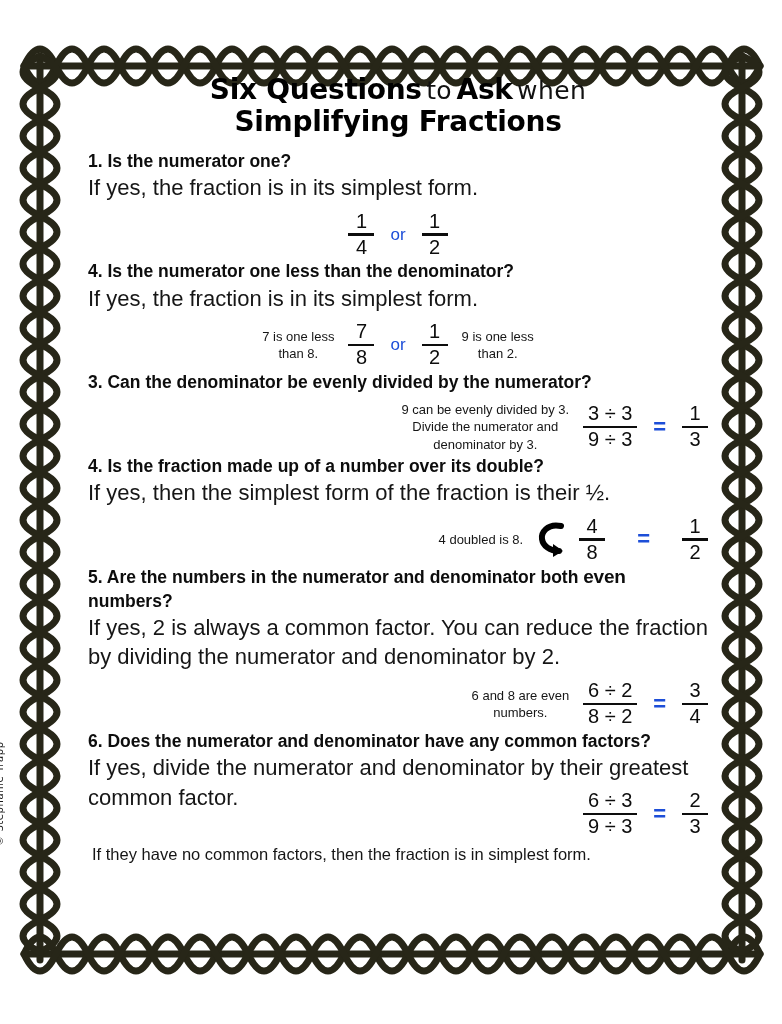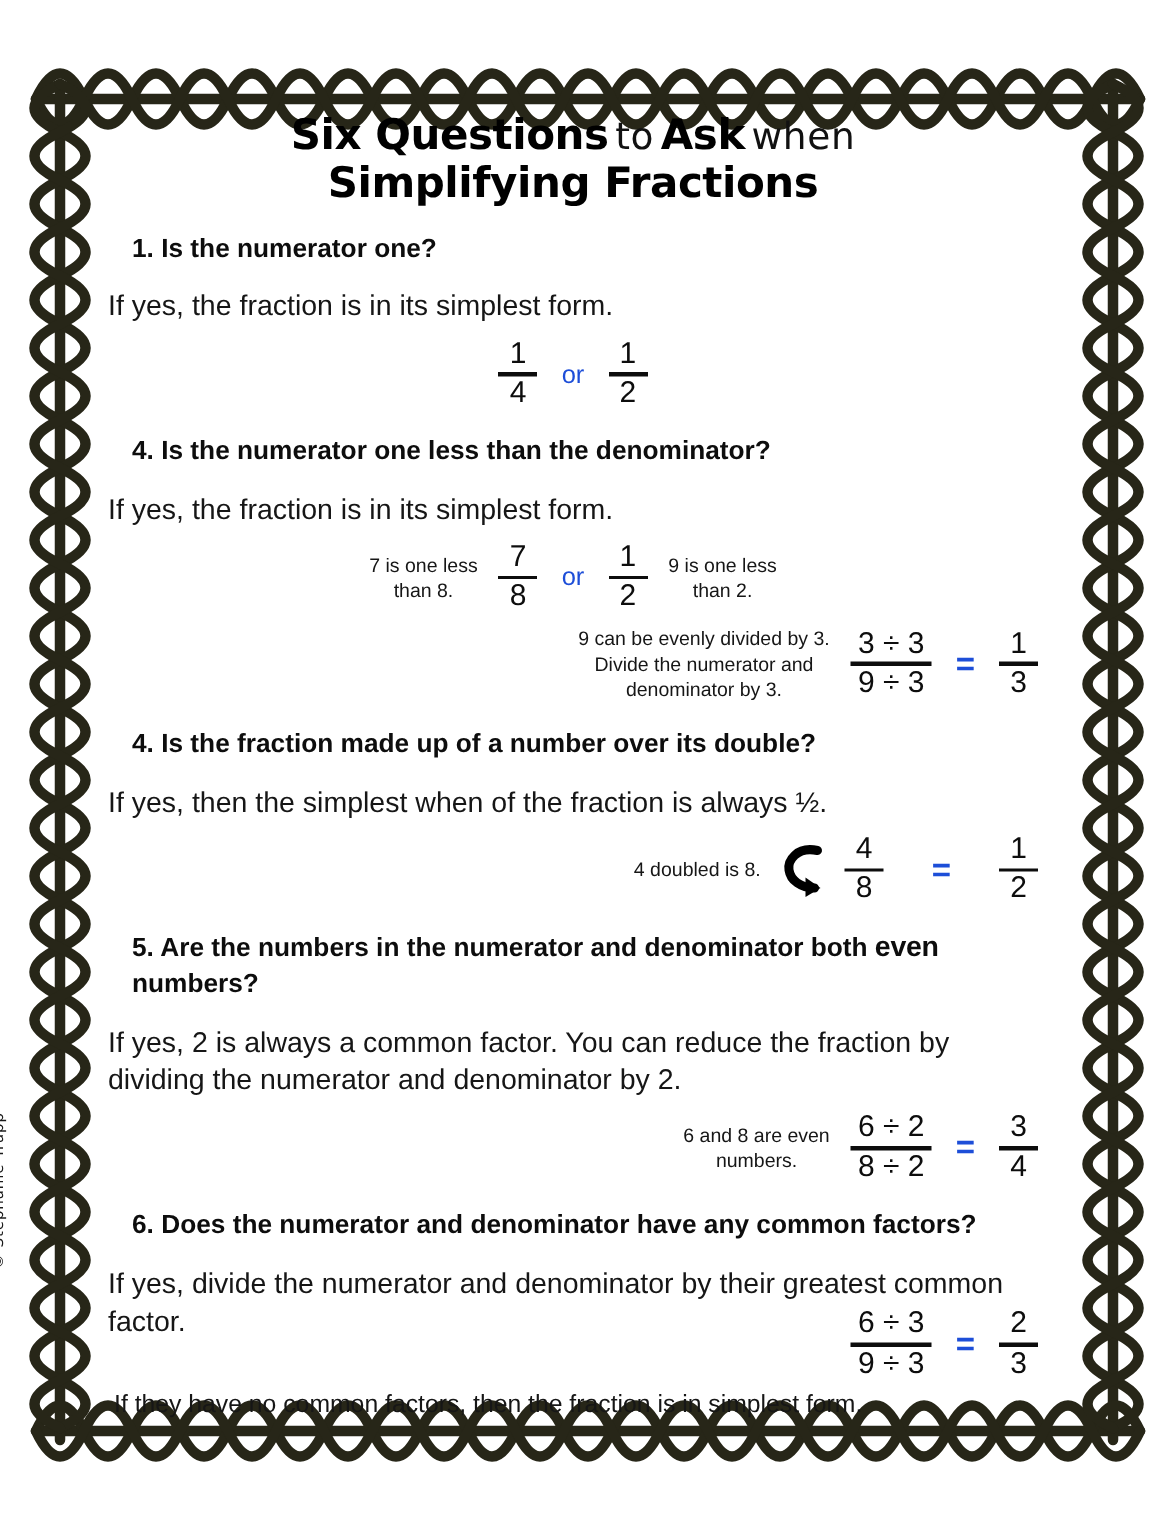--- a/index.html
+++ b/index.html
@@ -28,21 +28,21 @@
     left: 14px;
     top: 26px;
     width: 754px;
     height: 968px;
     pointer-events: none;
   }
 
   
   .content {
     position: absolute;
-    left: 72px;
+    left: 88px;
     top: 74px;
     width: 620px;
   }
 
   
   .title-block {
     text-align: center;
     margin: 0 0 12px 0;
     line-height: 1.14;
   }
@@ -67,31 +67,31 @@
   
   .qblock {
     margin: 0 0 2px 0;
   }
   .qhead {
     font-family: "Liberation Sans", sans-serif;
     font-weight: bold;
     font-size: 17.5px;
     line-height: 1.28;
     color: #0d0d0d;
-    margin: 16px;
+    margin: 0;
   }
   .qhead .em-heavy {
     font-family: Liberation Sans, sans-serif;
     font-weight: bold;
     font-size: 19px;
     letter-spacing: -0.2px;
   }
   .qbody {
     font-family: "Liberation Sans", sans-serif;
-    font-size: 19px;
+    font-size: 22px;
     line-height: 1.34;
     color: #161616;
     margin: 1px 0 0 0;
   }
   .qfoot {
     font-family: "Liberation Sans", sans-serif;
     font-size: 16.5px;
     line-height: 1.3;
     color: #161616;
     margin: 6px 0 0 4px;
@@ -258,41 +258,42 @@
           <span class="num">1</span>
           <span class="bar"></span>
           <span class="den">2</span>
         </span>
         <span class="note">9 is one less
 than 2.</span>
       </div>
     </div>
 
     <div class="qblock">
+      <p class="qhead">3.  Can the denominator be evenly divided by the numerator?</p>
       <div class="example left-note">
         <span class="note">9 can be evenly divided by 3.
 Divide the numerator and
 denominator by 3.</span>
         <span class="frac wide">
           <span class="num">3 ÷ 3</span>
           <span class="bar"></span>
           <span class="den">9 ÷ 3</span>
         </span>
         <span class="op eq">=</span>
         <span class="frac">
           <span class="num">1</span>
           <span class="bar"></span>
           <span class="den">3</span>
         </span>
       </div>
     </div>
 
     <div class="qblock">
       <p class="qhead">4.  Is the fraction made up of a number over its double?</p>
-      <p class="qbody">If yes, then the simplest when of the fraction is always ½.</p>
+      <p class="qbody">If yes, then the simplest form of the fraction is their ½.</p>
       <div class="example left-note" style="padding-left:60px;">
         <span class="note">4 doubled is 8.</span>
         <svg class="curve-arrow" viewBox="0 0 28 40" aria-hidden="true">
           <path d="M24 7 C10 4, 4 14, 5 20 C6 27, 13 32, 22 32" fill="none" stroke="#000000" stroke-width="6" stroke-linecap="round"></path>
           <path d="M16 25 L26 32 L16 38 Z" fill="#000000"></path>
         </svg>
         <span class="frac">
           <span class="num">4</span>
           <span class="bar"></span>
           <span class="den">8</span>

